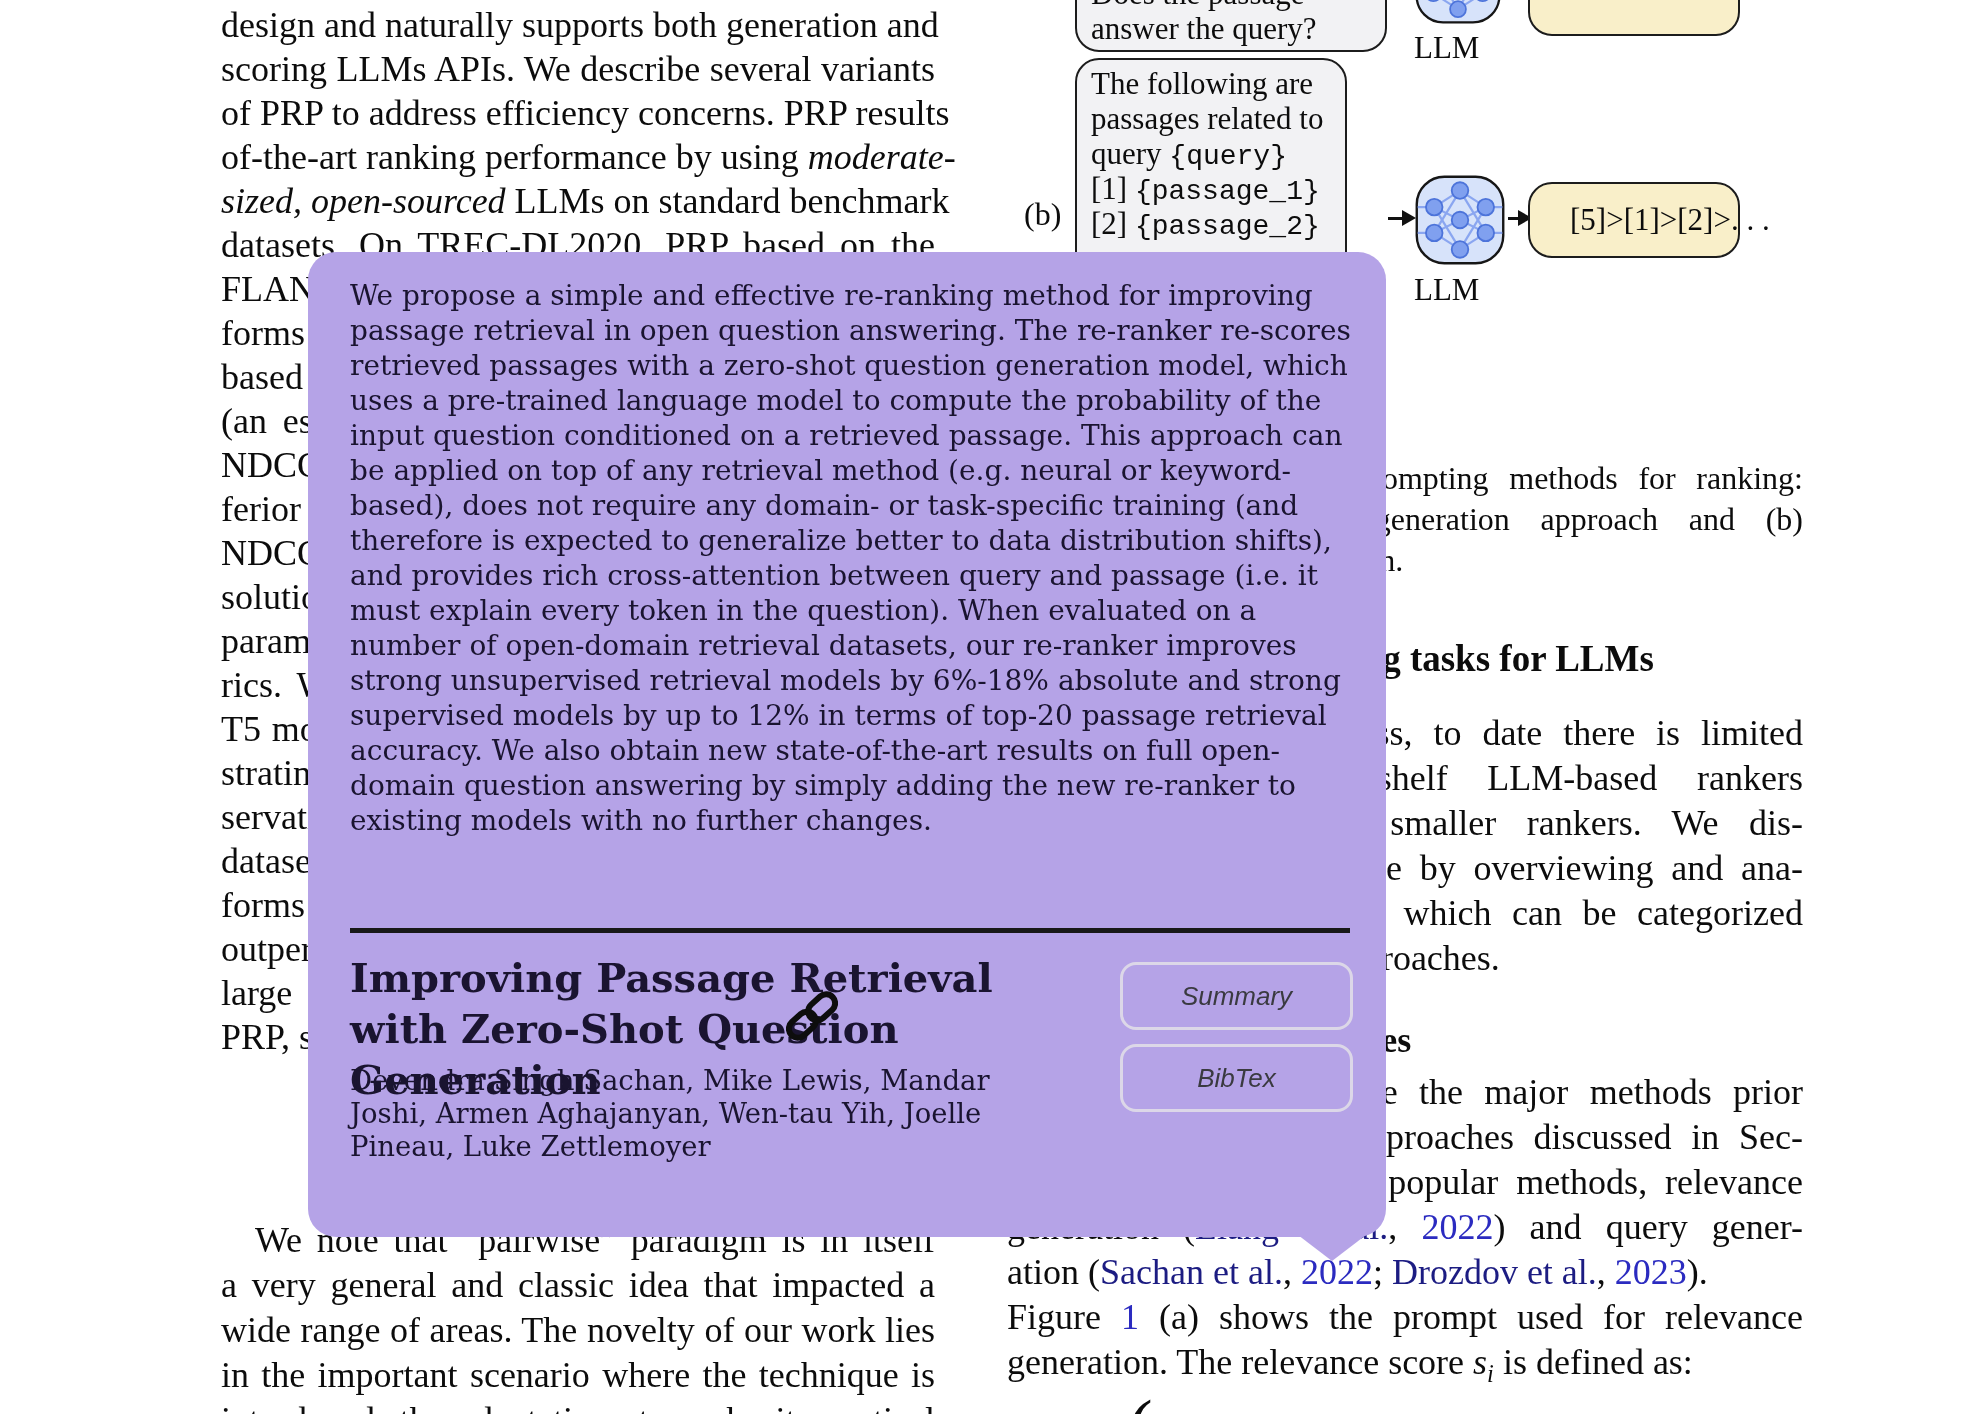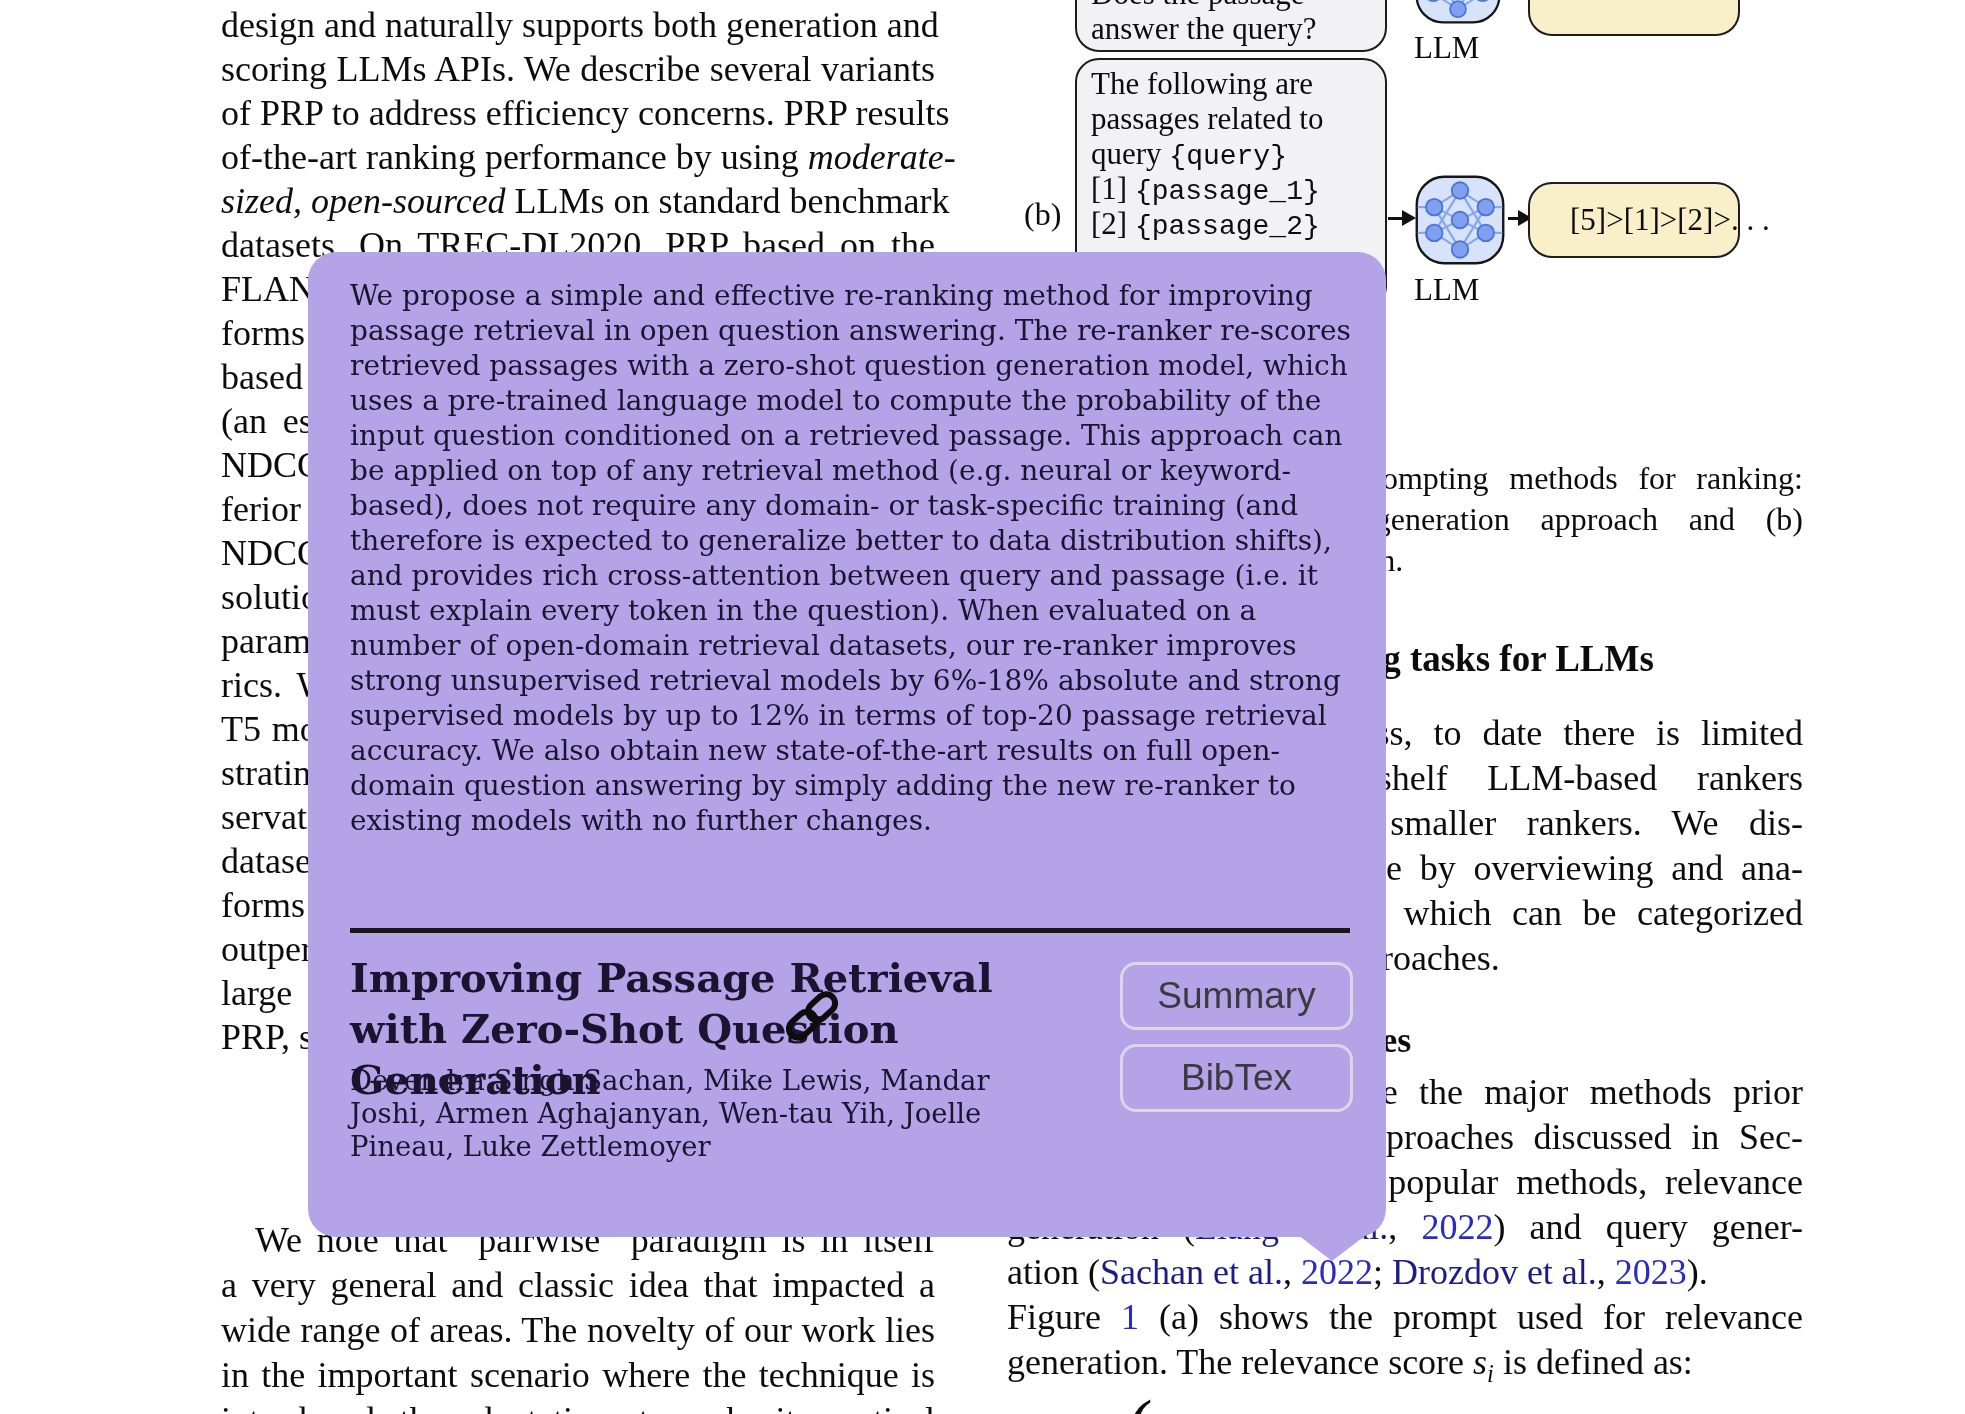--- a/index.html
+++ b/index.html
@@ -52,21 +52,21 @@
   .popup-tail{left:1298px;top:1235px;width:0;height:0;z-index:10;
               border-left:34px solid transparent;border-right:34px solid transparent;
               border-top:26px solid var(--popup-bg);}
   .abstract{left:42px;top:26px;width:1014px;font-size:28px;line-height:35px;text-align:left;}
   .divider{left:42px;top:676px;width:1000px;height:5px;background:var(--divider);}
   .ptitle{left:42px;top:700px;width:660px;font-size:40px;line-height:51px;font-weight:bold;}
   .authors{left:42px;top:812px;width:700px;font-size:27.5px;line-height:33px;}
   .published{left:42px;top:918px;font-size:27.5px;font-style:italic;}
   .pbtn{left:812px;width:233px;height:68px;border:3px solid var(--btn-border);border-radius:16px;
         background:transparent;color:var(--btn-text);font-family:"Liberation Sans",sans-serif;
-        font-size:37px;display:flex;align-items:center;justify-content:center;box-sizing:border-box;cursor:pointer;}
+        font-size:26px;display:flex;align-items:center;justify-content:center;box-sizing:border-box;cursor:pointer;font-style:italic;}
   #btn-summary{top:710px;}
   #btn-bibtex{top:792px;}
   .linkicon{left:478px;top:734px;width:52px;height:60px;}
 
   svg .nnbox{fill:var(--icon-fill);stroke:#161616;stroke-width:2.6;}
   svg .edge{stroke:var(--edge);stroke-width:2.4;fill:none;}
   svg .node{fill:var(--node-fill);stroke:var(--node-stroke);stroke-width:2;}
   svg .chain{stroke:#0d0d0d;stroke-width:6;fill:none;}
 </style>
 </head>
@@ -142,21 +142,21 @@
 
   <div class="abs" style="left:1024px;top:196px;font-size:32px;">(b)</div>
 
   <div class="abs fbox gray" style="left:1075px;top:-58px;width:312px;height:110px;">
     <div class="abs boxtext para" style="left:14px;top:32px;">
         <div class="tline noj"><span>Does the passage</span></div>
         <div class="tline noj"><span>answer the query?</span></div>
       </div>
   </div>
 
-  <div class="abs fbox gray" style="left:1075px;top:58px;width:312px;height:252px;">
+  <div class="abs fbox gray" style="left:1075px;top:58px;width:272px;height:252px;">
     <div class="abs boxtext para" style="left:14px;top:6px;">
         <div class="tline noj"><span>The following are</span></div>
         <div class="tline noj"><span>passages related to</span></div>
         <div class="tline noj"><span>query </span><span class="k-mono">{query}</span></div>
         <div class="tline noj"><span>[1] </span><span class="k-mono">{passage_1}</span></div>
         <div class="tline noj"><span>[2] </span><span class="k-mono">{passage_2}</span></div>
       </div>
   </div>
 
   <svg class="abs" style="left:1414px;top:-64px;" width="88" height="90" viewBox="0 0 100 100">

